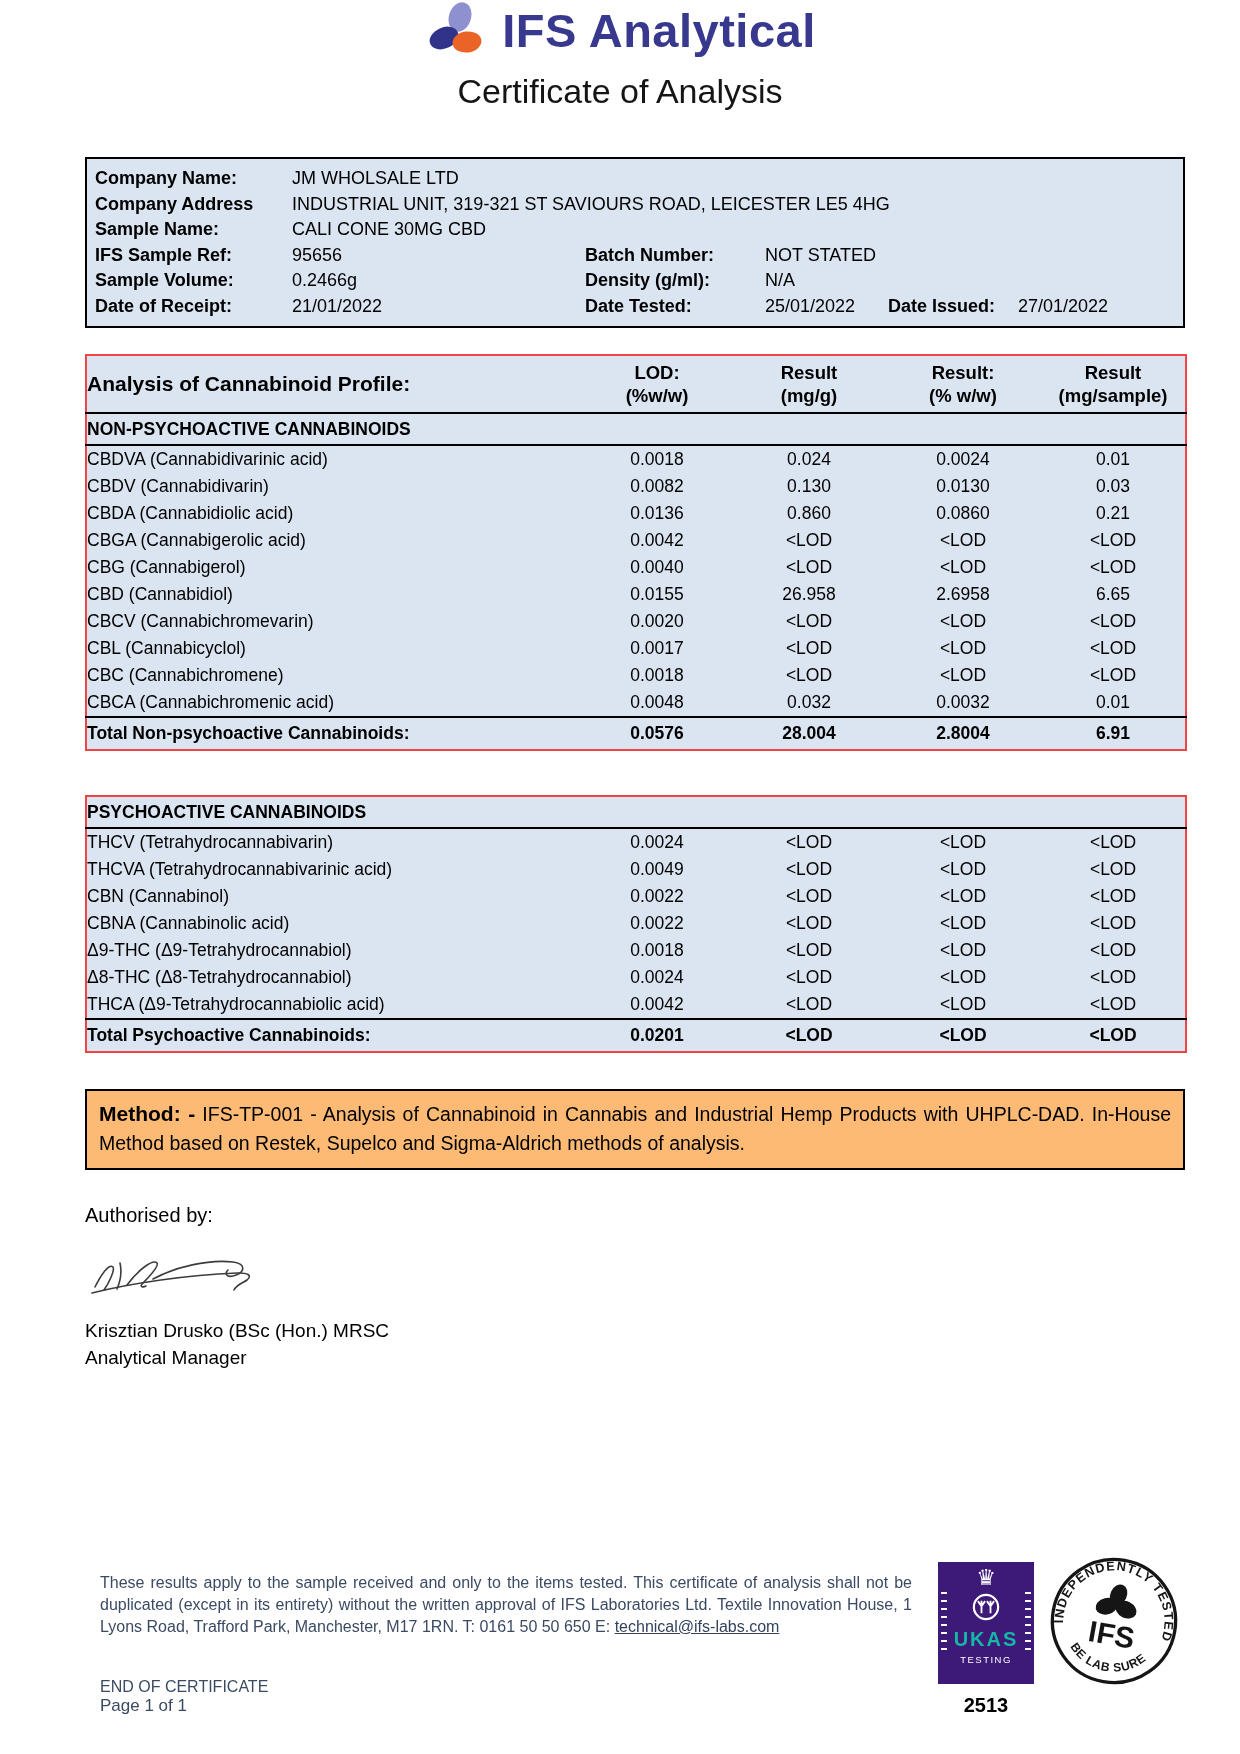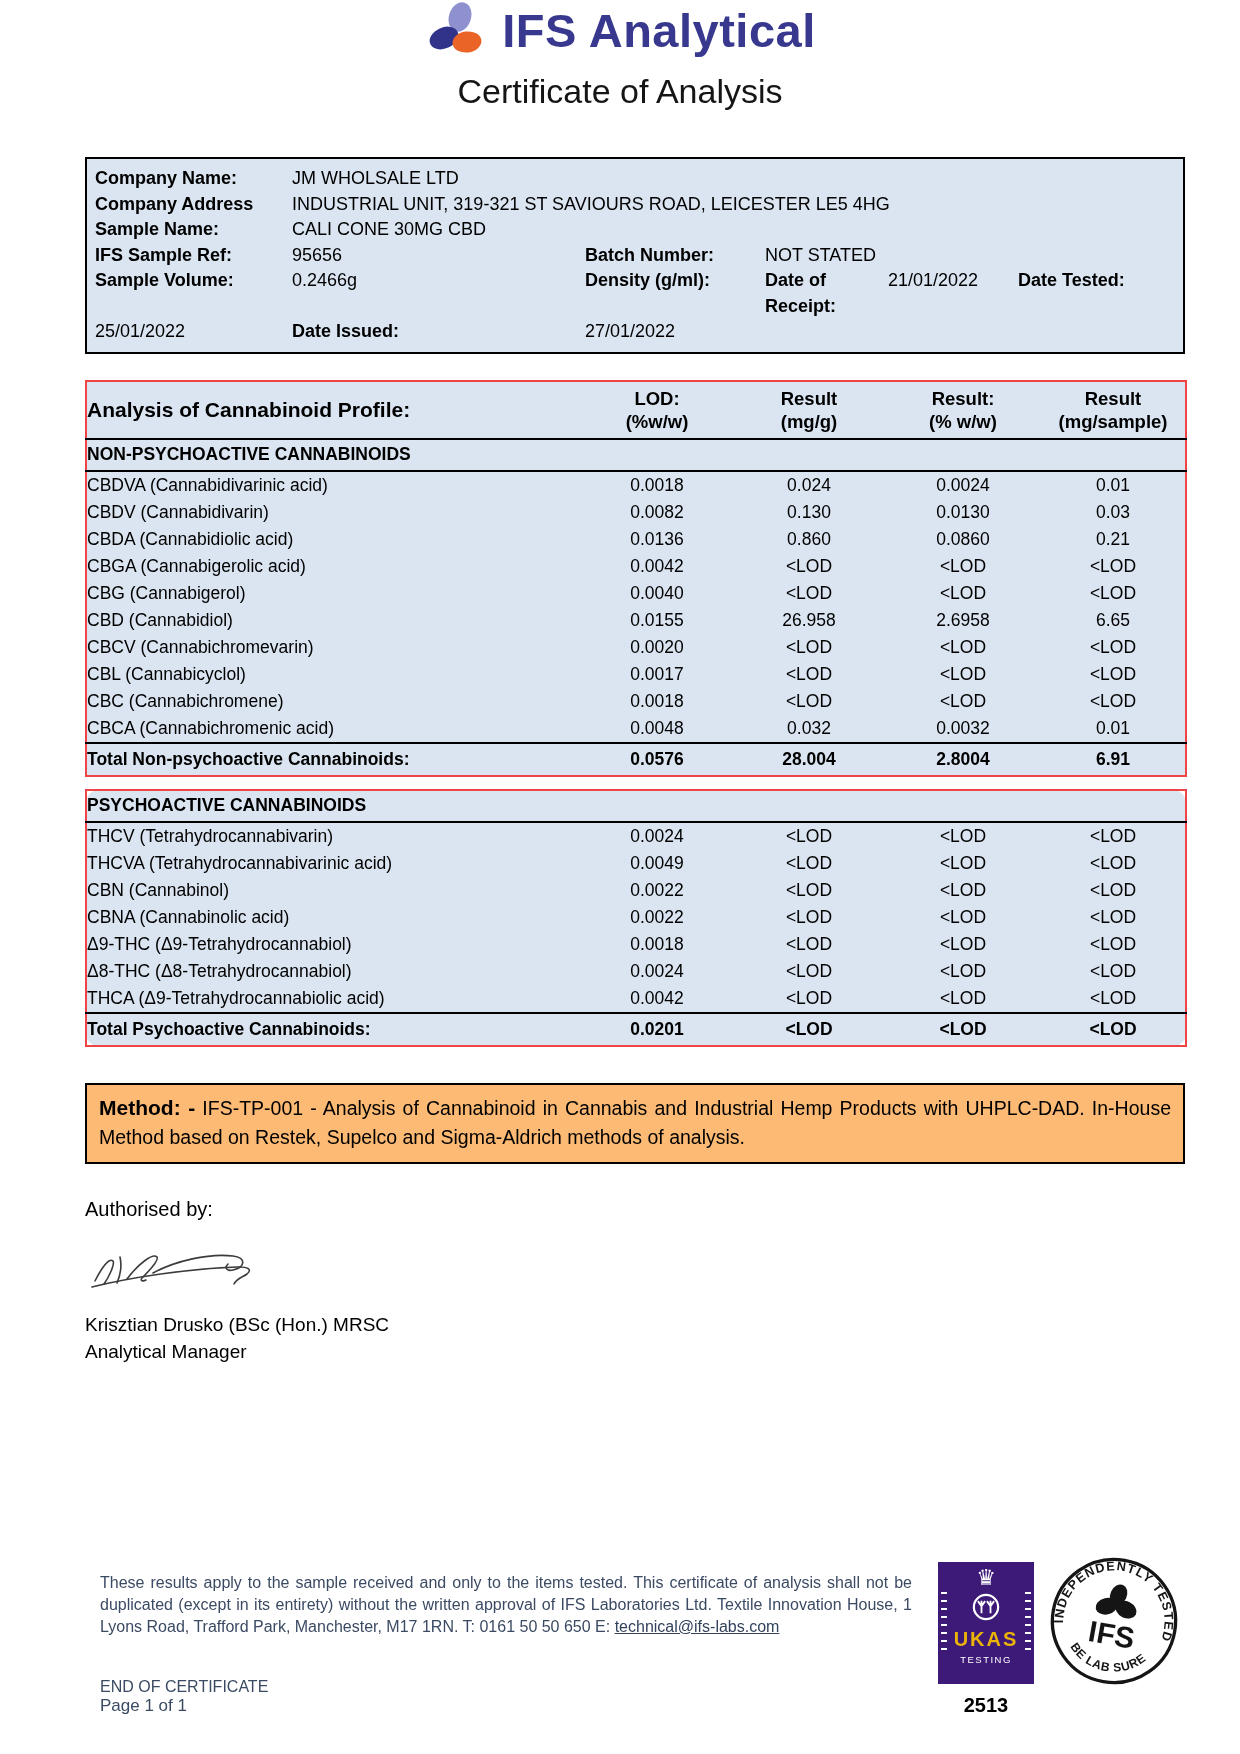--- a/index.html
+++ b/index.html
@@ -18,21 +18,21 @@
               grid-template-columns:197px 293px 180px 123px 130px 1fr;
               font-size:18px;line-height:25.5px;}
   .info-label{font-weight:bold;}
   .sp5{grid-column:2/7;}
   .sp3{grid-column:4/7;}
   
   table.data{width:1100px;border-collapse:collapse;background:#dbe5f1;
              border:2px solid #ef4444;table-layout:fixed;font-size:17.5px;}
   table.data td,table.data th{padding:0;vertical-align:middle;}
   .t1{margin-top:26px;}
-  .t2{margin-top:12px;border-radius:16px;}
+  .t2{margin-top:44px;}
   th.tbl-title{text-align:left;padding-left:8px;font-size:21px;font-weight:bold;
                border-bottom:2px solid #000;height:56px;}
   th.colhead{font-size:18.5px;font-weight:bold;text-align:center;line-height:23px;
              border-bottom:2px solid #000;}
   td.band{font-weight:bold;text-align:left;padding-left:8px;height:30px;
           border-bottom:2px solid #000;font-size:17.5px;}
   td.name{text-align:left;padding-left:8px;height:27px;}
   td.val{text-align:center;height:27px;}
   tr.total td{font-weight:bold;border-top:2px solid #000;height:31px;}
   
@@ -50,21 +50,21 @@
   .end-cert{position:absolute;left:100px;top:1678px;width:812px;text-align:left;
             font-size:16px;color:#3b4a63;}
   .page-num{position:absolute;left:100px;top:1696px;font-size:17px;color:#3b4a63;}
   
   .ukas{position:absolute;left:938px;top:1562px;width:96px;height:122px;background:#3e1a78;
         display:flex;flex-direction:column;align-items:center;padding-top:5px;box-sizing:border-box;}
   .ukas::before,.ukas::after{content:"";position:absolute;top:30px;width:6px;height:58px;
         background:repeating-linear-gradient(to bottom,#fff 0 2px,transparent 2px 8px);}
   .ukas::before{left:3px;} .ukas::after{right:3px;}
   .crown{color:#fff;font-size:22px;line-height:22px;}
-  .ukas-word{color:#eab308;font-weight:bold;font-size:20px;letter-spacing:2px;margin-top:3px;}
+  .ukas-word{color:#14b8a6;font-weight:bold;font-size:20px;letter-spacing:2px;margin-top:3px;}
   .ukas-sub{color:#fff;font-size:9.5px;letter-spacing:1.5px;margin-top:3px;}
   .ukas-num{position:absolute;left:938px;top:1694px;width:96px;text-align:center;
             font-weight:bold;font-size:20px;color:#000;}
   
   .stamp{position:absolute;left:1048px;top:1552px;width:132px;height:138px;}
   .stamp svg{transform:rotate(10deg);}
 </style>
 </head>
 <body>
 
@@ -95,20 +95,21 @@
       <span class="sp5">CALI CONE 30MG CBD</span>
 
       <span class="info-label">IFS Sample Ref:</span>
       <span>95656</span>
       <span class="info-label">Batch Number:</span>
       <span class="sp3">NOT STATED</span>
 
       <span class="info-label">Sample Volume:</span>
       <span>0.2466g</span>
       <span class="info-label">Density (g/ml):</span>
+      <span class="sp3">N/A</span>
 
       <span class="info-label">Date of Receipt:</span>
       <span>21/01/2022</span>
       <span class="info-label">Date Tested:</span>
       <span>25/01/2022</span>
       <span class="info-label">Date Issued:</span>
       <span>27/01/2022</span>
     </div>
 
     

